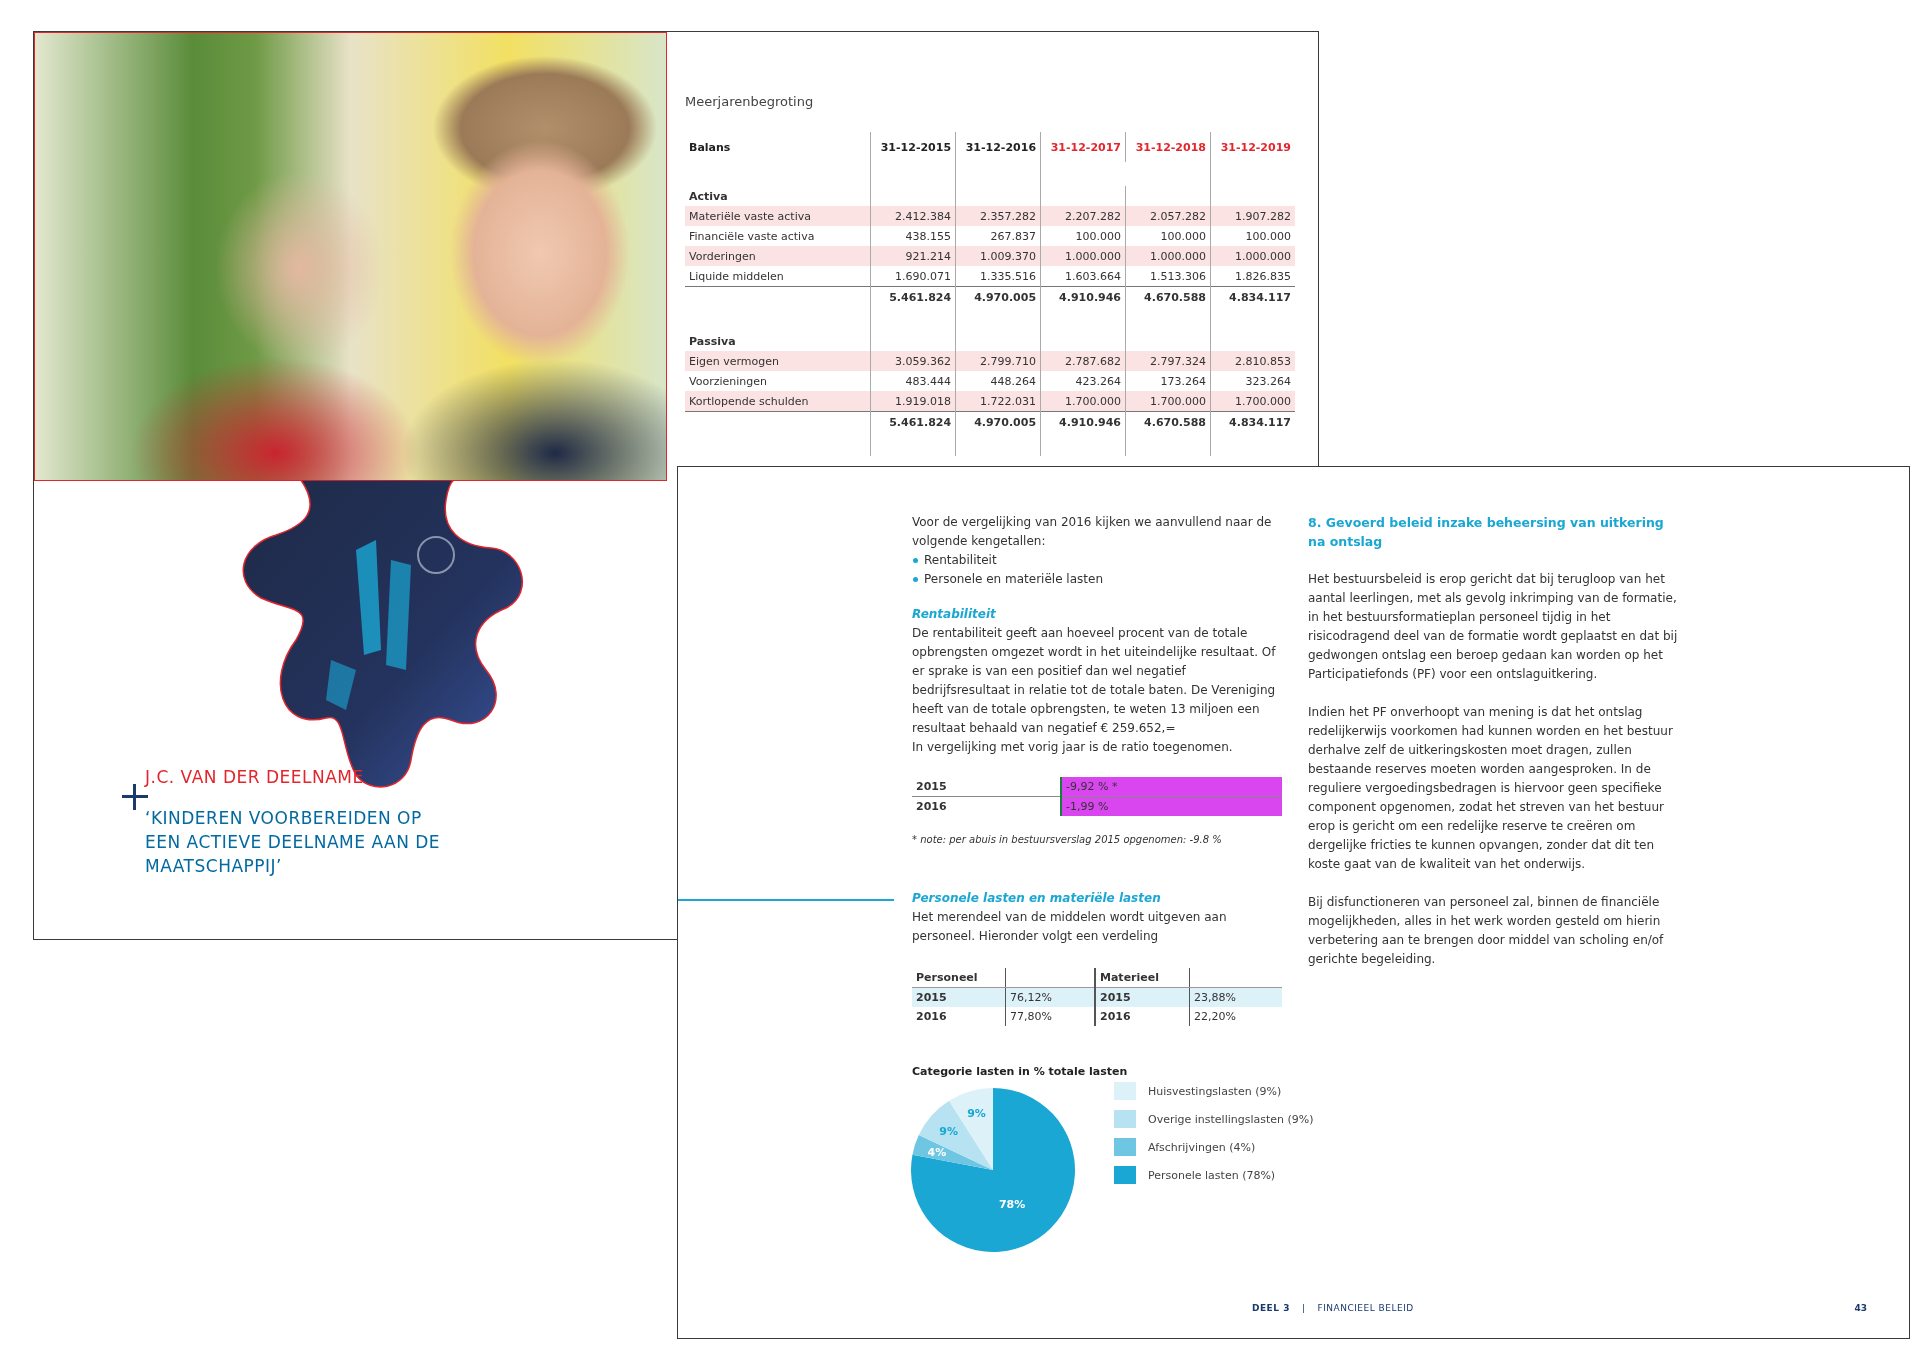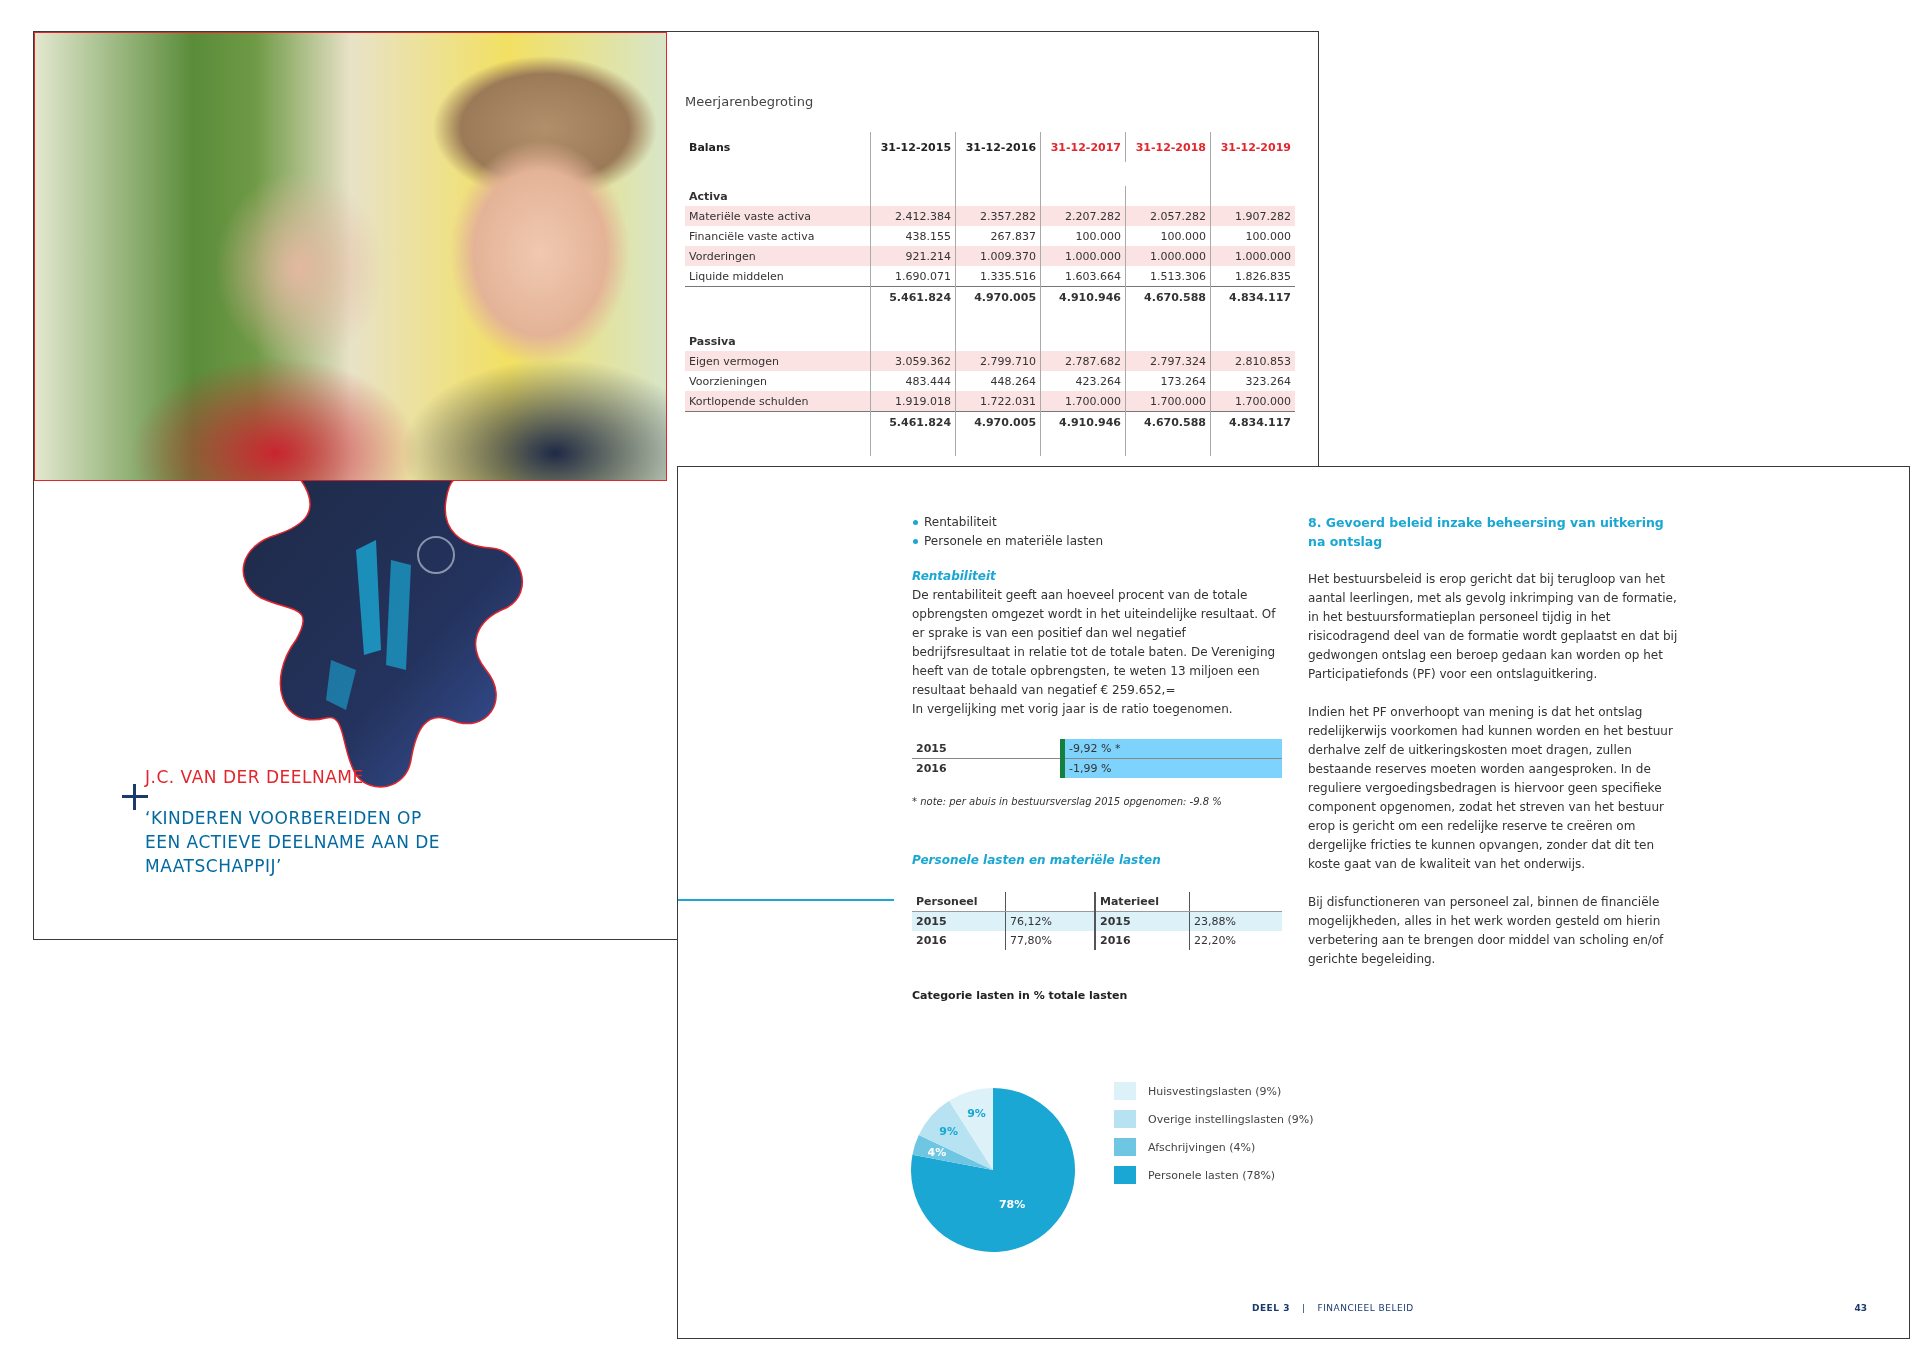--- a/index.html
+++ b/index.html
@@ -54,21 +54,21 @@
   .bullets { margin:0; padding:0; list-style:none; }
   .bullets li { position:relative; padding-left:12px; }
   .bullets li:before { content:""; position:absolute; left:1px; top:7px; width:5px; height:5px; border-radius:50%; background:#1aa7d3; }
   .subhead { color:#1aa7d3; font-style:italic; font-weight:bold; margin-top:16px; }
   .heading { color:#1aa7d3; font-weight:bold; font-size:12.5px; }
   .gap { height:19px; }
 
   table.ratio { border-collapse:collapse; width:370px; font-size:11px; margin-top:20px; }
   table.ratio td { height:19px; padding:0 4px; }
   table.ratio td.y { font-weight:bold; width:140px; }
-  table.ratio td.v { background:#7dd3fc; border-left:5px solid #15803d; }
+  table.ratio td.v { background:#d946ef; border-left:2px solid #15803d; }
   table.ratio tr.first td { border-bottom:1px solid #888; }
   .note { font-size:10px; font-style:italic; margin-top:14px; }
 
   table.split { border-collapse:collapse; width:370px; font-size:11px; margin-top:22px; }
   table.split td { height:19px; padding:0 4px; font-weight:bold; }
   table.split td.v { font-weight:normal; border-left:1px solid #555; }
   table.split td.lab2 { border-left:2px solid #555; }
   table.split tr.hl td { background:#ddf1f8; }
   table.split tr.head td { border-bottom:1px solid #999;margin-left:44px; }
 
@@ -260,20 +260,21 @@
       <td class="num proj">2019</td>
     </tr>
   </tbody>
     </table>
 </div>
 
 <div class="page" id="page2">
   <div id="blue-rule"></div>
 
   <div id="col1">
+    <p class="p">Voor de vergelijking van 2016 kijken we aanvullend naar de volgende kengetallen:</p>
     <ul class="bullets">
       <li>Rentabiliteit</li>
       <li>Personele en materiële lasten</li>
     </ul>
     <div class="subhead">Rentabiliteit</div>
     <p class="p">De rentabiliteit geeft aan hoeveel procent van de totale opbrengsten omgezet wordt in het uiteindelijke resultaat. Of er sprake is van een positief dan wel negatief bedrijfsresultaat in relatie tot de totale baten. De Vereniging heeft van de totale opbrengsten, te weten 13 miljoen een resultaat behaald van negatief € 259.652,=</p>
     <p class="p">In vergelijking met vorig jaar is de ratio toegenomen.</p>
     <table class="ratio">
       <tbody>
           <tr class="first">
@@ -282,20 +283,21 @@
       </tr>
       <tr>
         <td class="y">2016</td>
         <td class="v">-1,99 %</td>
       </tr>
     </tbody>
       </table>
     <div class="note">* note: per abuis in bestuursverslag 2015 opgenomen: -9.8 %</div>
 
     <div class="subhead" style="margin-top:40px">Personele lasten en materiële lasten</div>
+    <p class="p">Het merendeel van de middelen wordt uitgeven aan personeel. Hieronder volgt een verdeling</p>
     <table class="split">
       <tbody>
           <tr class="head">
         <td style="width:85px">Personeel</td>
         <td class="v" style="width:80px"></td>
         <td class="lab2" style="width:85px">Materieel</td>
         <td class="v"></td>
       </tr>
       <tr class="hl">
         <td>2015</td>

